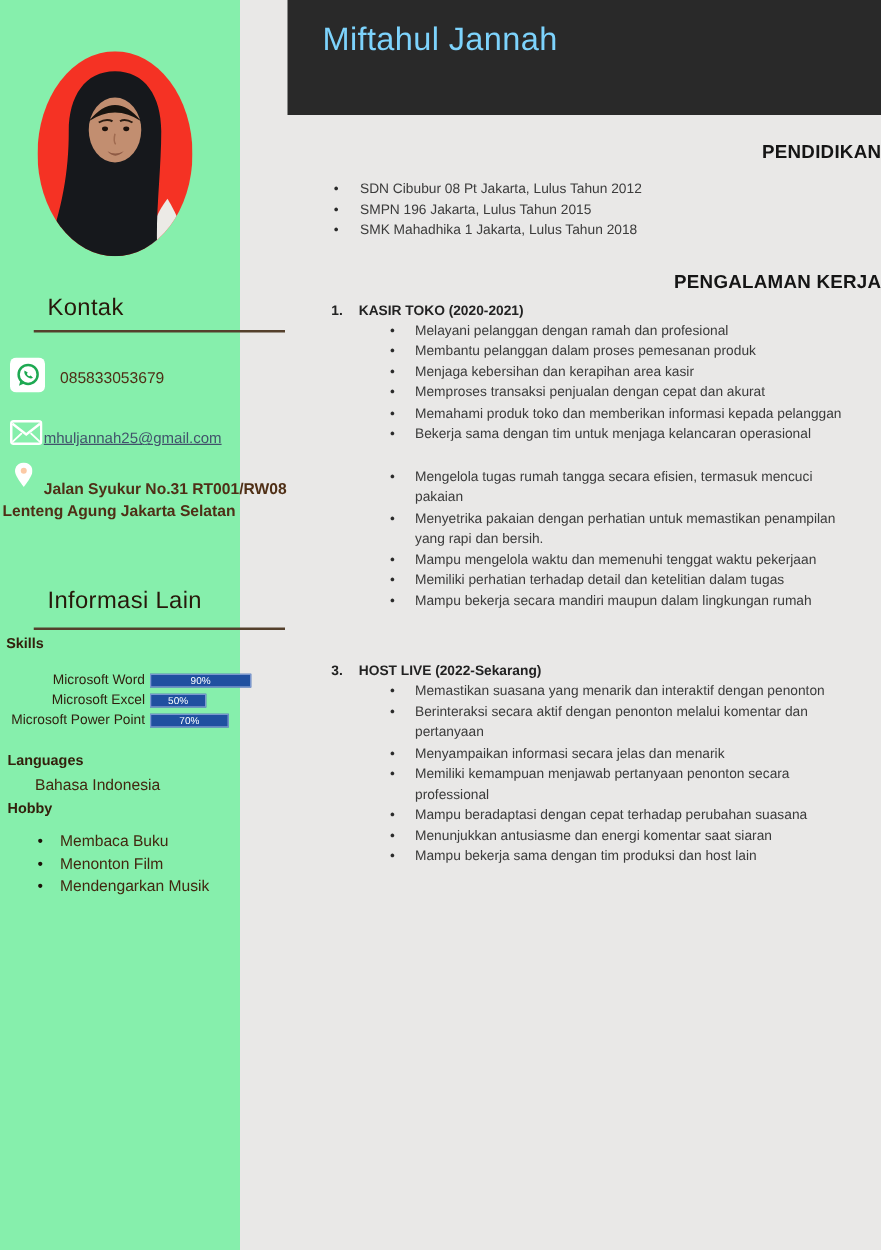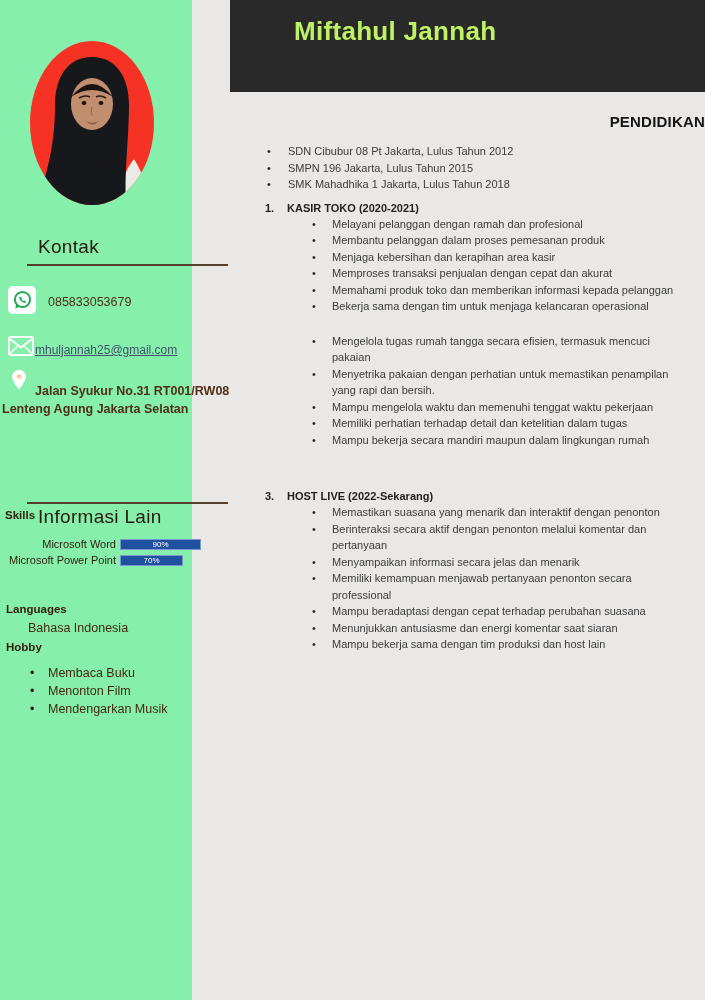--- a/index.html
+++ b/index.html
@@ -4,21 +4,21 @@
 <style>
   * { margin:0; padding:0; box-sizing:border-box; }
   html,body { width:705px; height:1000px; }
   body { font-family:"Liberation Sans", sans-serif; background:#e9e8e7; position:relative; overflow:hidden; }
 
   
   .sidebar { position:absolute; left:0; top:0; width:192px; height:1000px; background:#86efac; color:#4a2b12; }
   .photo { position:absolute; left:30px; top:41px; width:124px; height:164px; }
   .side-heading { position:absolute; left:38px; font-size:19px; font-weight:400; color:#27180a; letter-spacing:.3px; }
   .kontak-heading { top:236px; }
-  .informasi-heading { top:470px;margin-top:36px; }
+  .informasi-heading { top:470px; }
   .rule { position:absolute; left:27px; width:201px; border-top:2px solid #54402c; }
   .rule-kontak { top:264px; }
   .rule-informasi { top:502px; }
 
   .wa-icon { position:absolute; left:8px; top:286px; width:28px; height:28px; }
   .phone { position:absolute; left:48px; top:295px; font-size:12.5px; color:#4f2f16; }
   .mail-icon { position:absolute; left:8px; top:336px; width:26px; height:20px; }
   .email { position:absolute; left:35px; top:343px; font-size:12px; color:#41536b; text-decoration:underline; }
   .pin-icon { position:absolute; left:12px; top:370px; width:14px; height:20px; }
   .addr1 { position:absolute; left:35px; top:384px; font-size:12.5px; font-weight:700; color:#4f2f16; white-space:nowrap; }
@@ -37,21 +37,21 @@
   .skill-pct { font-size:8px; line-height:9px; color:#fff; display:block; }
 
   .language-value { position:absolute; left:28px; top:621px; font-size:12.5px; color:#42280f; }
   .hobby-list { position:absolute; left:30px; top:664px; list-style:none; }
   .hobby-list li { position:relative; padding-left:18px; line-height:18px; font-size:12.5px; color:#42280f; }
   .hobby-list li::before { content:"•"; position:absolute; left:0; top:0; color:#1c1208; }
 
   
   .main { position:absolute; left:230px; top:0; width:475px; height:1000px; background:#e9e8e7; }
   .topbar { height:92px; background:#292929; padding:16px 0 0 28px; }
-  .topbar h1 { font-size:26px; font-weight:700; color:#bef264; letter-spacing:.3px;margin-left:36px; }
+  .topbar h1 { font-size:26px; font-weight:400; color:#7dd3fc; letter-spacing:.3px; }
 
   .section-heading { margin-left:14px; font-size:15px; font-weight:700; color:#151515; letter-spacing:.2px;text-align:right; }
   .edu-heading { margin-top:21px; }
   .work-heading { margin-top:24px; }
 
   .edu-list { margin-top:13px; padding-left:58px; list-style:none; }
   .edu-list li { position:relative; font-size:11px; line-height:16.5px; color:#3b3b3b; }
   .edu-list li::before { content:"•"; position:absolute; left:-21px; color:#2a2a2a; }
 
   .jobs { margin-top:7px; padding-left:35px; list-style:none; }
@@ -131,20 +131,28 @@
 
       <div class="skill-row">
         <span class="skill-label">Microsoft Word</span>
         <span class="skill-track">
           <span class="skill-fill" style="width: 90%;">
             <span class="skill-pct">90%</span>
           </span>
         </span>
       </div>
 
+      <div class="skill-row">
+        <span class="skill-label">Microsoft Excel</span>
+        <span class="skill-track">
+          <span class="skill-fill" style="width: 50%;">
+            <span class="skill-pct">50%</span>
+          </span>
+        </span>
+      </div>
 
       <div class="skill-row">
         <span class="skill-label">Microsoft Power Point</span>
         <span class="skill-track">
           <span class="skill-fill" style="width: 70%;">
             <span class="skill-pct">70%</span>
           </span>
         </span>
       </div>
     </div>
@@ -176,20 +184,21 @@
 
         <li>SDN Cibubur 08 Pt Jakarta, Lulus Tahun 2012</li>
 
         <li>SMPN 196 Jakarta, Lulus Tahun 2015</li>
 
         <li>SMK Mahadhika 1 Jakarta, Lulus Tahun 2018</li>
       </ul>
   </section>
 
   <section>
+    <h3 class="section-heading work-heading">PENGALAMAN KERJA</h3>
     <ol class="jobs">
 
         <li class="job">
           <div class="job-title-row">
             <span class="job-num">1.</span><span class="job-title">KASIR TOKO (2020-2021)</span>
           </div>
           <ul class="job-bullets">
 
               <li>Melayani pelanggan dengan ramah dan profesional</li>
 

